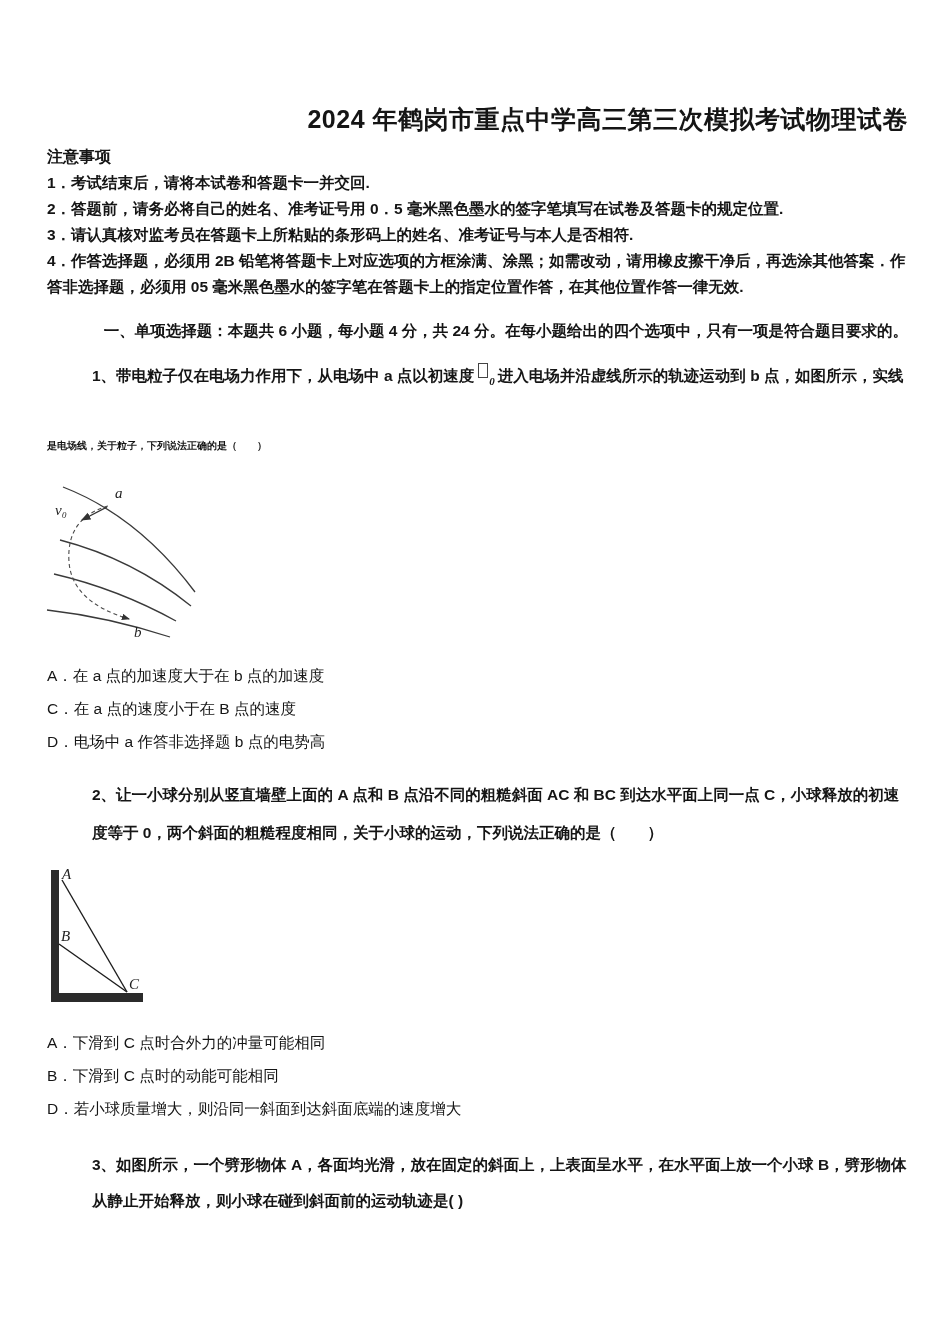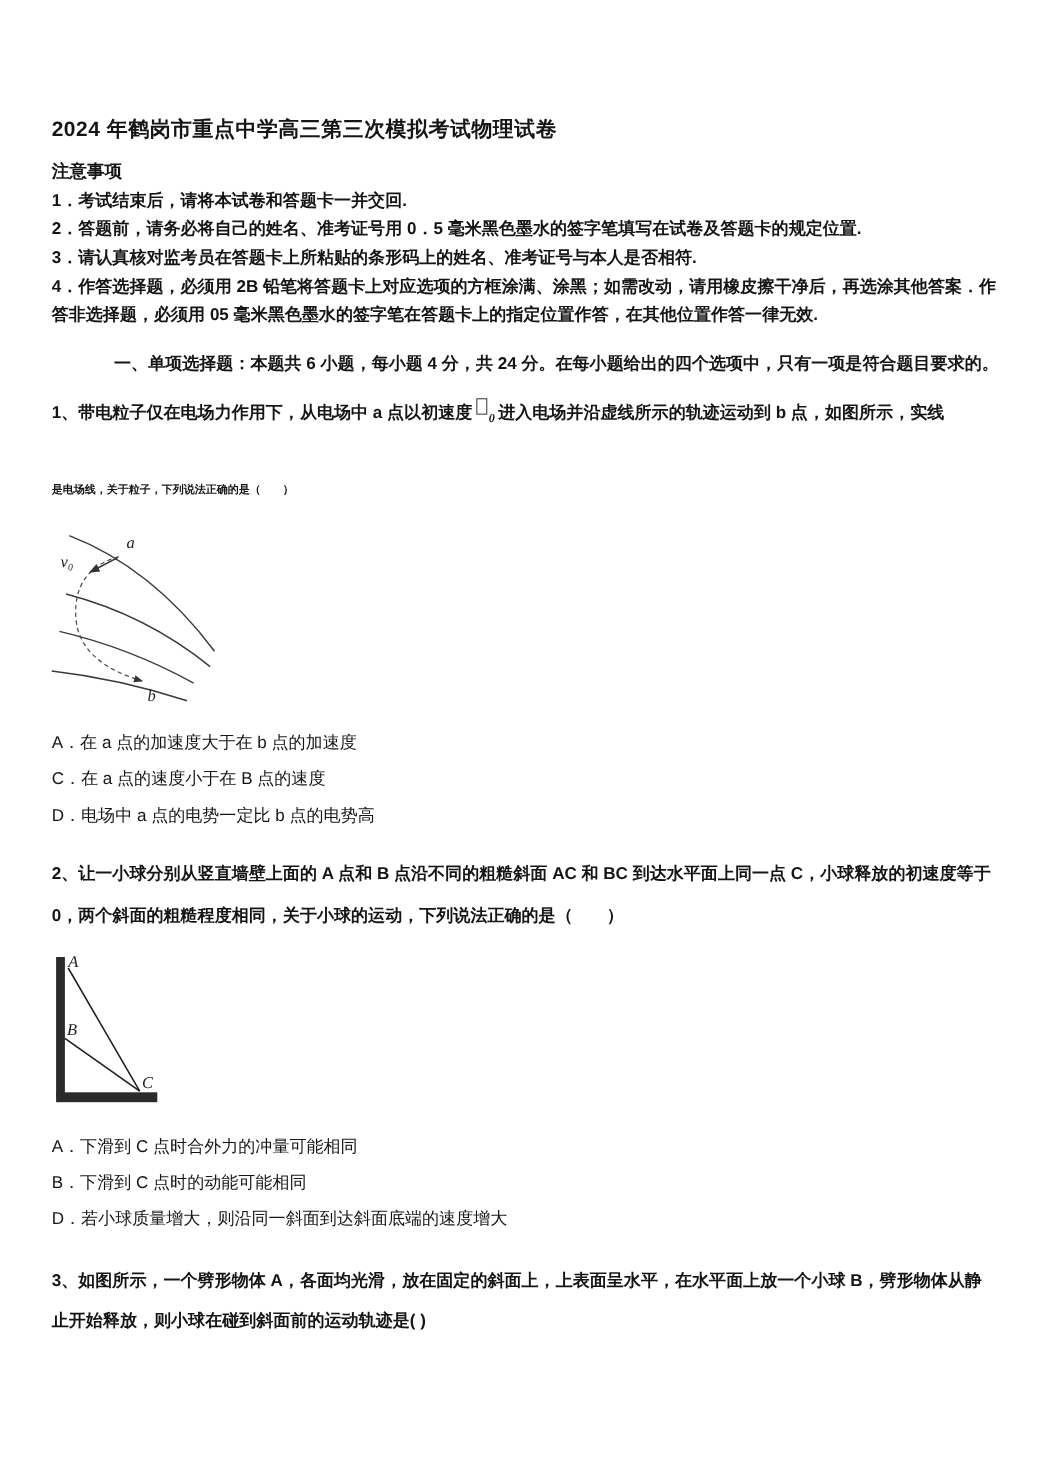--- a/index.html
+++ b/index.html
@@ -1,28 +1,28 @@
 <!DOCTYPE html>
 <html><head>
 <meta charset="utf-8">
 <style>
   * { margin:0; padding:0; box-sizing:border-box; }
   html,body { background:#ffffff; }
   body { width:950px; font-family:"Liberation Sans","DejaVu Sans",sans-serif; color:#151515; }
   .page { position:relative; width:950px; height:1344px; background:#fff; overflow:hidden; }
   .content { padding:104px 42px 0 47px; }
 
-  .title { font-size:19px; font-weight:800; text-align:left; line-height:30px; letter-spacing:0.5px; }
+  .title { font-size:25px; font-weight:800; text-align:right; line-height:30px; letter-spacing:0.5px; }
 
   .notice-heading { margin-top:10px; font-size:16px; font-weight:700; line-height:26px; }
   .notice-item { font-size:15.5px; font-weight:600; line-height:26px; }
 
   .section-heading { margin-top:19px; font-size:15.5px; font-weight:700; line-height:24px;text-align:right; }
 
-  .q-stem { margin-top:14px; font-size:15.5px; font-weight:600; line-height:38px; }
+  .q-stem { margin-top:14px; font-size:15.5px; font-weight:600; line-height:38px;margin-left:45px; }
   .q-stem-line2 { margin-top:34px; font-size:10px; font-weight:600; line-height:24px; }
 
   .fig { display:block; margin:16px 0 0 0; }
   .fl { fill:none; stroke:#3a3a3a; stroke-width:1.3; }
   .traj { fill:none; stroke:#4a4a4a; stroke-width:1.1; stroke-dasharray:4 3; }
   .arrow { stroke:#333; stroke-width:1.3; }
   .tline { stroke:#1d1d1d; stroke-width:1.4; }
   .lbl { font-family:"Liberation Serif","DejaVu Serif",serif; font-style:italic; font-size:15px; fill:#222; }
 
   .options { margin-top:10px; }
@@ -67,21 +67,21 @@
       <path class="traj" d="M75,32 Q33,44 36,88 Q39,128 96,145" marker-end="url(#arr)"></path>
       <line class="arrow" x1="74" y1="33" x2="49" y2="46" marker-end="url(#arr)"></line>
       <text class="lbl" x="82" y="24">a</text>
       <text class="lbl" x="22" y="41">v₀</text>
       <text class="lbl" x="101" y="163">b</text>
     </svg>
 
     <div class="options">
       <div class="option">A．在 a 点的加速度大于在 b 点的加速度</div>
       <div class="option">C．在 a 点的速度小于在 B 点的速度</div>
-      <div class="option">D．电场中 a 点的电势一定比 b 点的电势高</div>
+      <div class="option">D．电场中 a 作答非选择题 b 点的电势高</div>
     </div>
 
     <div class="q-stem" style="margin-top:18px;">2、让一小球分别从竖直墙壁上面的 A 点和 B 点沿不同的粗糙斜面 AC 和 BC 到达水平面上同一点 C，小球释放的初速度等于 0，两个斜面的粗糙程度相同，关于小球的运动，下列说法正确的是（　　）</div>
 
     <svg class="fig" viewBox="0 0 180 150" width="180" height="150" style="margin-left:-14px; margin-top:10px;">
       <rect x="18" y="8" width="8" height="127" fill="#2b2b2b"></rect>
       <rect x="18" y="131" width="92" height="9" fill="#2b2b2b"></rect>
       <line class="tline" x1="29" y1="18" x2="94" y2="130"></line>
       <line class="tline" x1="26" y1="82" x2="94" y2="130"></line>
       <text class="lbl" x="29" y="17">A</text>

